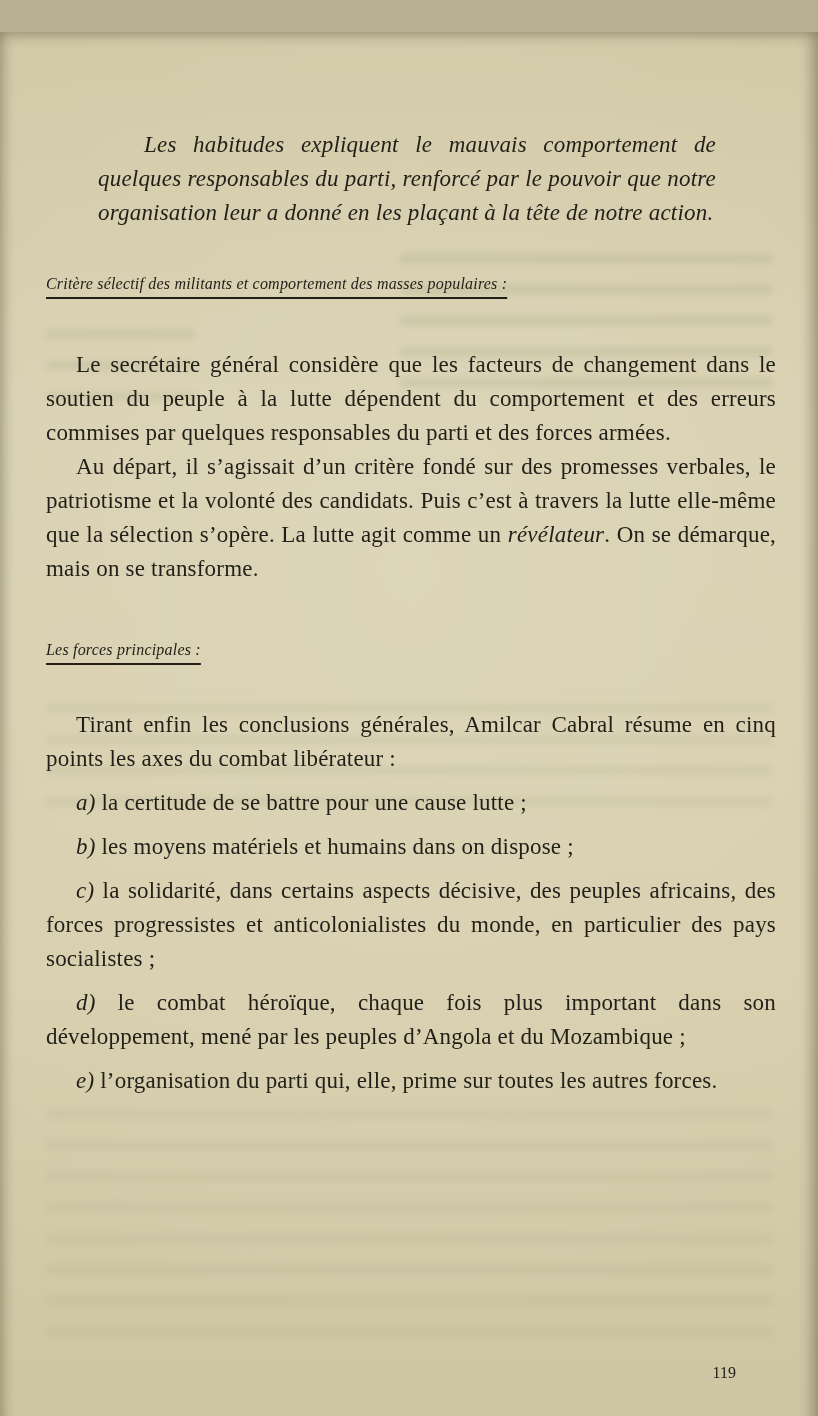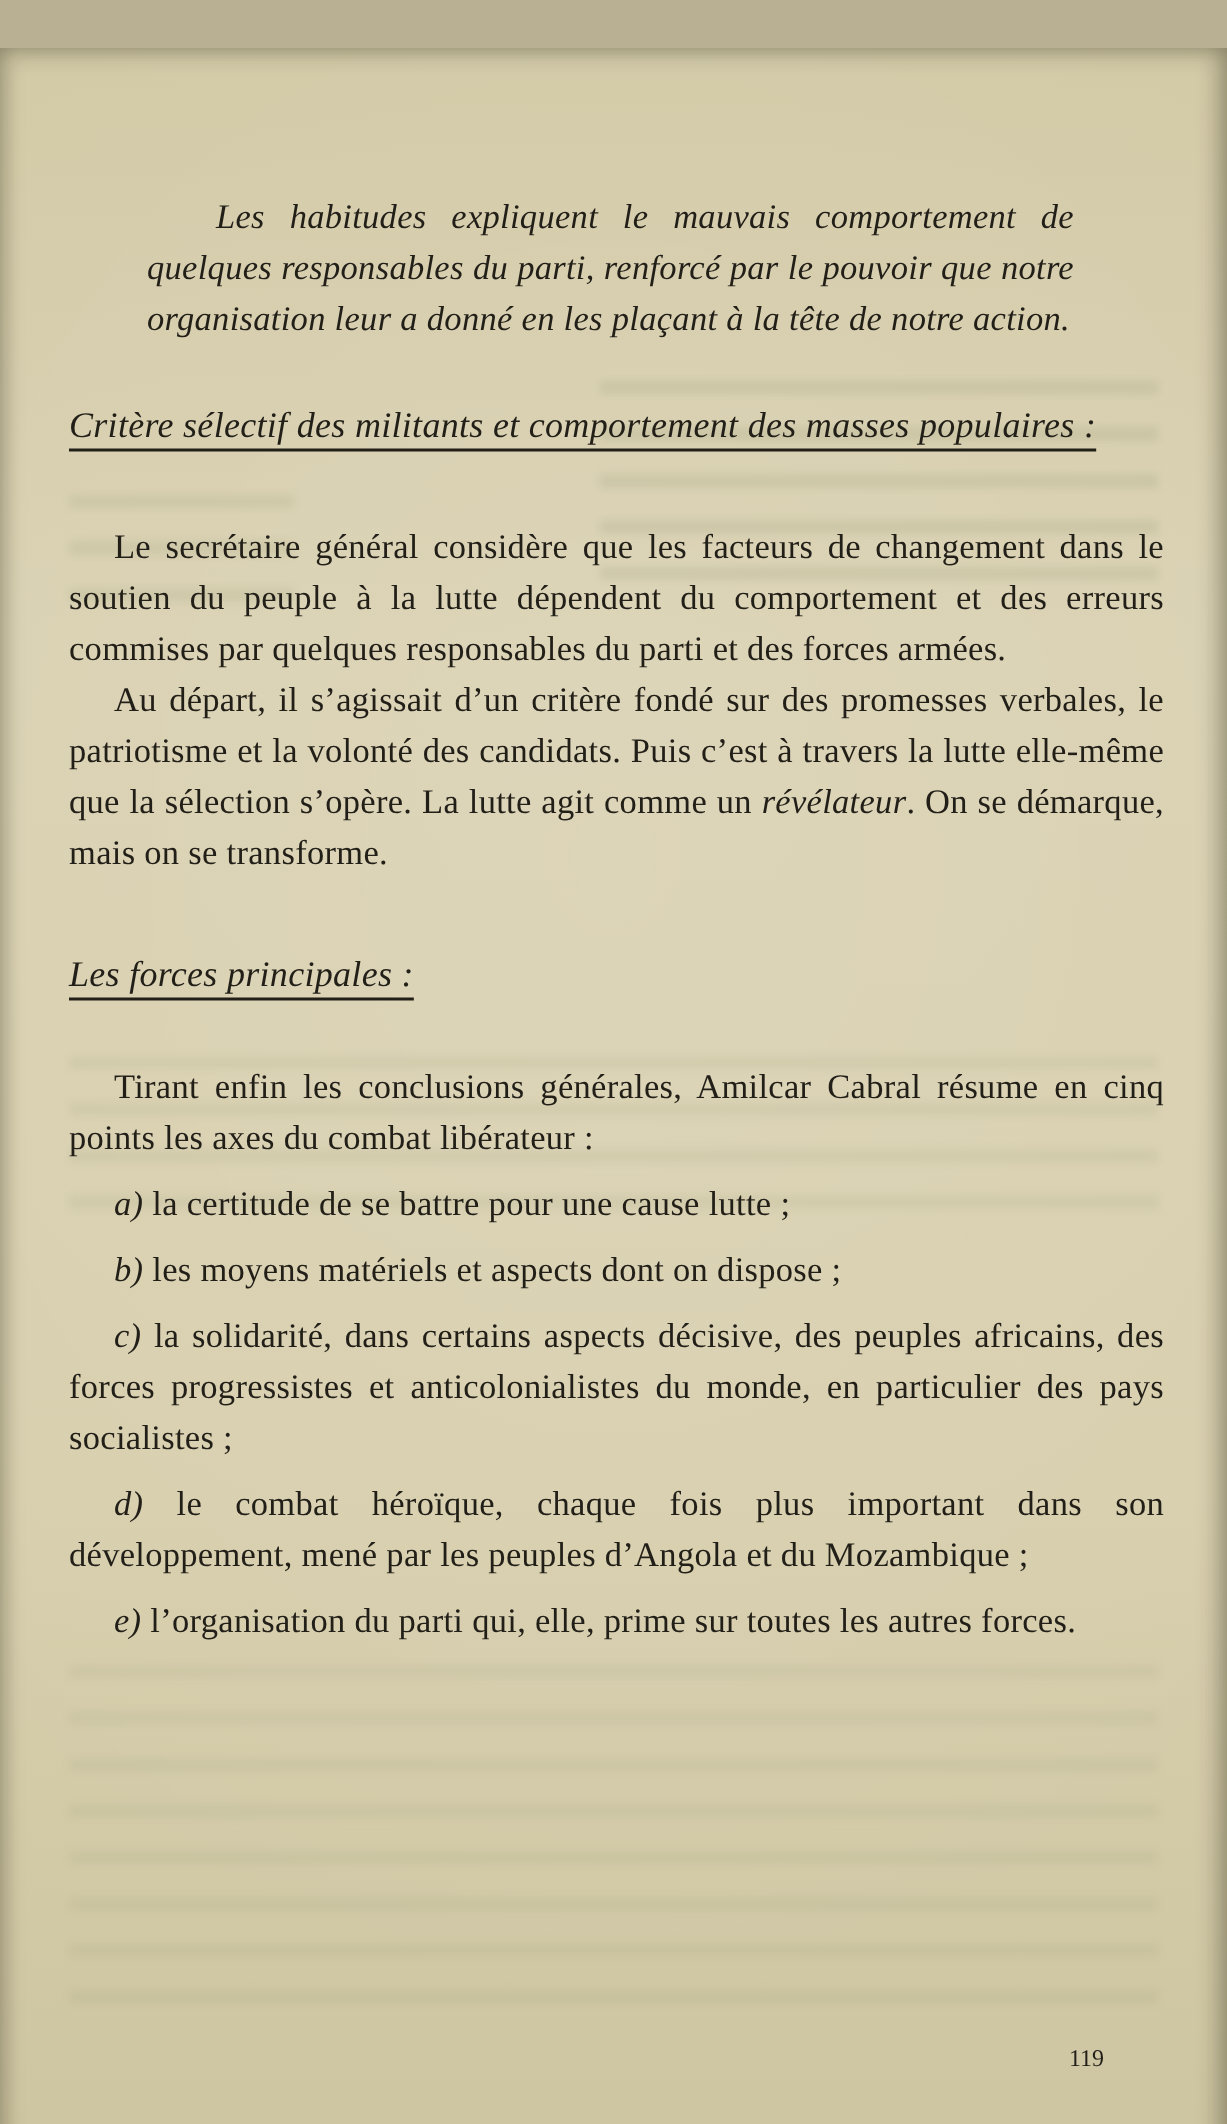--- a/index.html
+++ b/index.html
@@ -50,21 +50,21 @@
   p { margin: 0; }
   .it { font-style: italic; }
   .epigraph {
     font-style: italic;
     margin: 0 60px 0 52px;
     text-indent: 46px;
   }
   .heading {
     font-style: italic;
     font-weight: normal;
-    font-size: 24px;
+    font-size: 16px;
     line-height: 56px;
     text-decoration: underline;
     text-decoration-thickness: 2px;
     text-underline-offset: 8px;
     margin: 26px 0 36px 0;
   }
   .heading-2 { margin: 36px 0 30px 0; font-family: Liberation Serif, serif; }
   .indent { text-indent: 30px; }
   .item { text-indent: 30px; margin-top: 10px; }
   .closing { margin-top: 24px; }
@@ -94,21 +94,21 @@
     <p class="indent"><span>Le secrétaire général considère que les facteurs de changement dans le soutien du peuple à la lutte dépendent du comportement et des erreurs commises par quelques responsables du parti et des forces armées.</span></p>
 
     <p class="indent"><span>Au départ, il s’agissait d’un critère fondé sur des promesses verbales, le patriotisme et la volonté des candidats. Puis c’est à travers la lutte elle-même que la sélection s’opère. La lutte agit comme un </span><span class="it">révélateur</span><span>. On se démarque, mais on se transforme.</span></p>
 
     <h2 class="heading heading-2">Les forces principales :</h2>
 
     <p class="indent"><span>Tirant enfin les conclusions générales, Amilcar Cabral résume en cinq points les axes du combat libérateur :</span></p>
 
     <p class="item"><span class="it">a)</span><span> la certitude de se battre pour une cause lutte ;</span></p>
 
-    <p class="item"><span class="it">b)</span><span> les moyens matériels et aspects dont on dispose ;</span></p>
+    <p class="item"><span class="it">b)</span><span> les moyens matériels et humains dans on dispose ;</span></p>
 
     <p class="item"><span class="it">c)</span><span> la solidarité, dans certains aspects décisive, des peuples africains, des forces progressistes et anticolonialistes du monde, en particulier des pays socialistes ;</span></p>
 
     <p class="item"><span class="it">d)</span><span> le combat héroïque, chaque fois plus important dans son développement, mené par les peuples d’Angola et du Mozambique ;</span></p>
 
     <p class="item"><span class="it">e)</span><span> l’organisation du parti qui, elle, prime sur toutes les autres forces.</span></p>
 
 
   </main>
 

